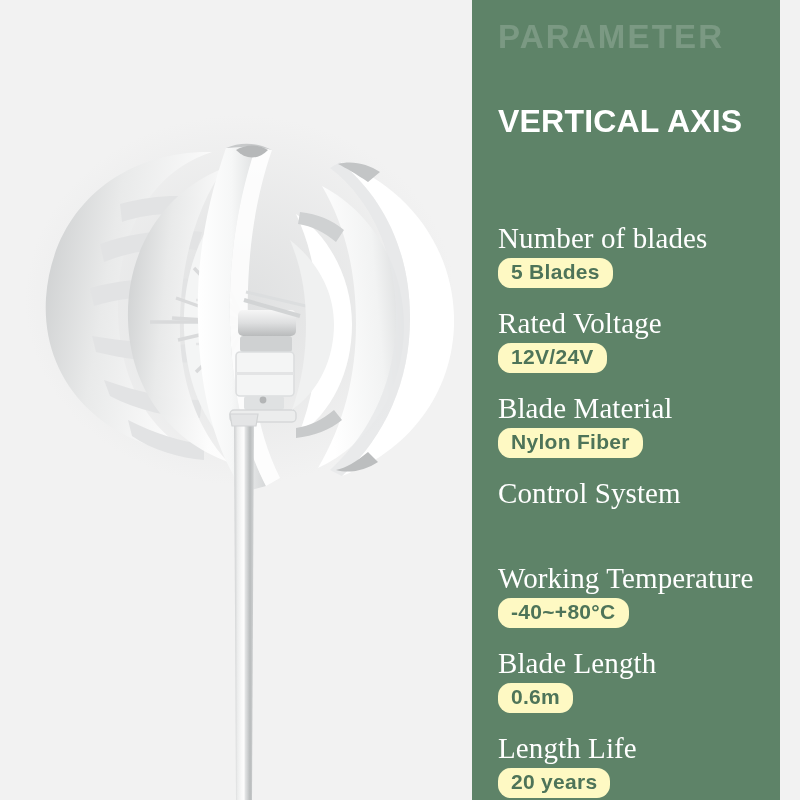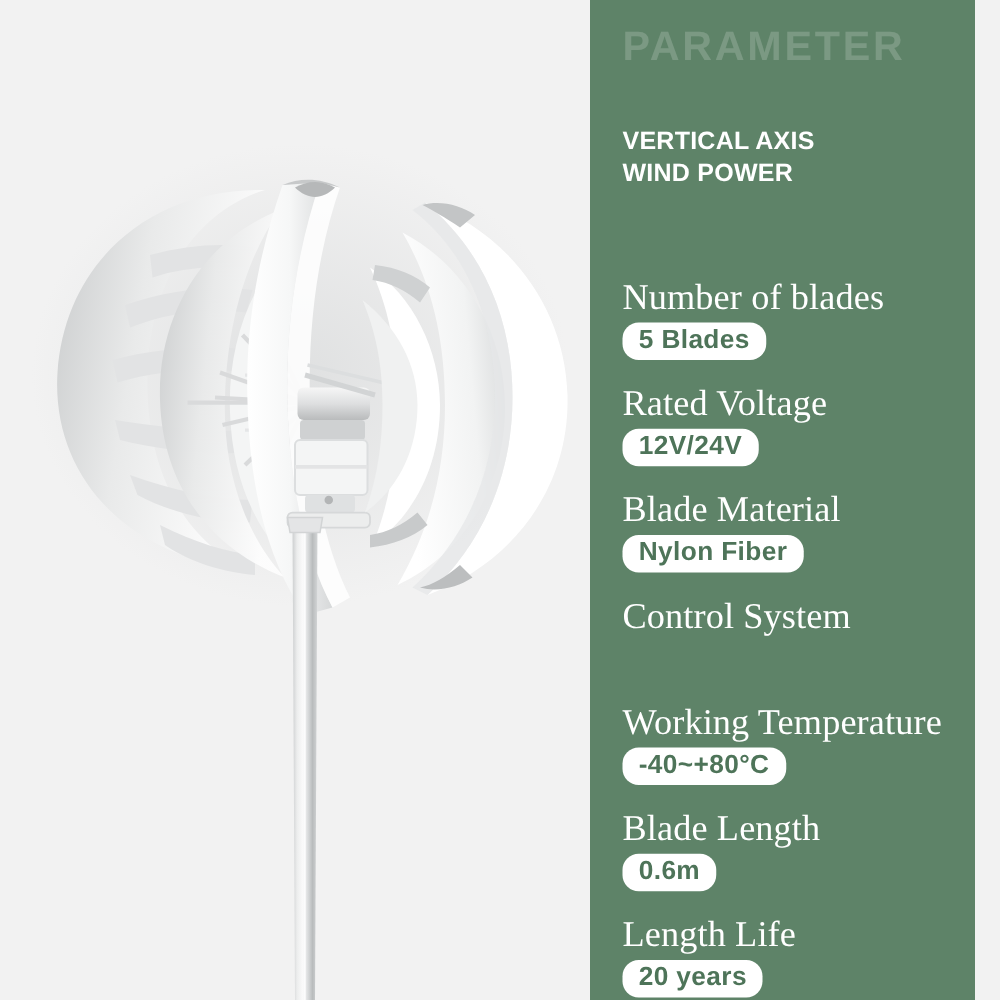--- a/index.html
+++ b/index.html
@@ -26,37 +26,38 @@
   }
   .watermark{
     position:absolute; left:26px; top:20px;
     font-size:33px; font-weight:bold; letter-spacing:2.2px;
     color:rgba(255,255,255,0.18);
     line-height:1;
     white-space:nowrap;
   }
   .headline{
     position:absolute; left:26px; top:100px;
-    font-size:20px; font-weight:bold; color:#ffffff;
+    font-size:32px; font-weight:bold; color:#ffffff;
     line-height:1.32; letter-spacing:0.2px;
     white-space:nowrap;
+    text-align:right;
   }
   .spec-list{
     position:absolute; left:26px; top:222px; right:4px;
   }
   .spec-row{ position:relative; height:85px; }
   .spec-label{
     display:block;
     font-size:29px; color:#ffffff; font-weight:400;
     line-height:1.15; white-space:nowrap; letter-spacing:0.1px;font-family:Liberation Serif, serif;
   }
   .spec-badge{
     display:inline-block;
     margin-top:3px;
-    background:#ffffff; color:#4e7459;
+    background:#fef9c3; color:#4e7459;
     font-size:21px; font-weight:bold;
     border-radius:13px;
     padding:2px 13px 3px 13px;
     line-height:1.18; white-space:nowrap; letter-spacing:0.3px;
   }
 </style>
 </head>
 <body>
 
 <div id="stage">
@@ -177,21 +178,20 @@
       <path d="M230 414 L258 414 L256 426 L232 426 Z" fill="#e4e5e6" stroke="#d2d4d5" stroke-width="1.2"></path>
     </svg>
   </div>
 
   <div class="spec-pane">
 
     <div class="watermark">PARAMETER</div>
 
     <div class="headline">
       <div>VERTICAL AXIS</div>
-      <div>WIND POWER</div>
     </div>
 
     <div class="spec-list">
 
       <div class="spec-row">
         <span class="spec-label">Number of blades</span>
         <span class="spec-badge">5 Blades</span>
       </div>
 
       <div class="spec-row">

